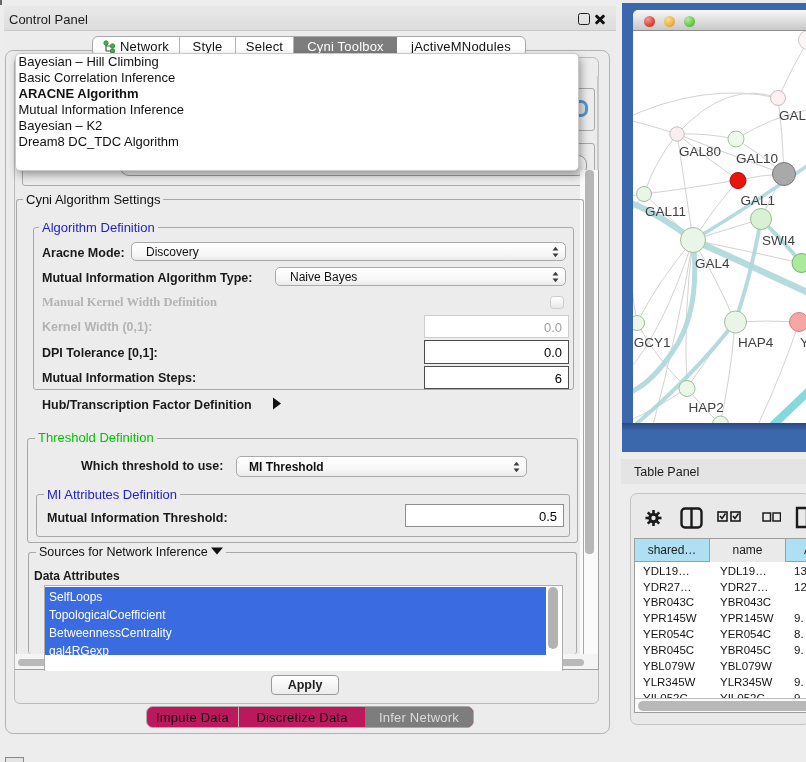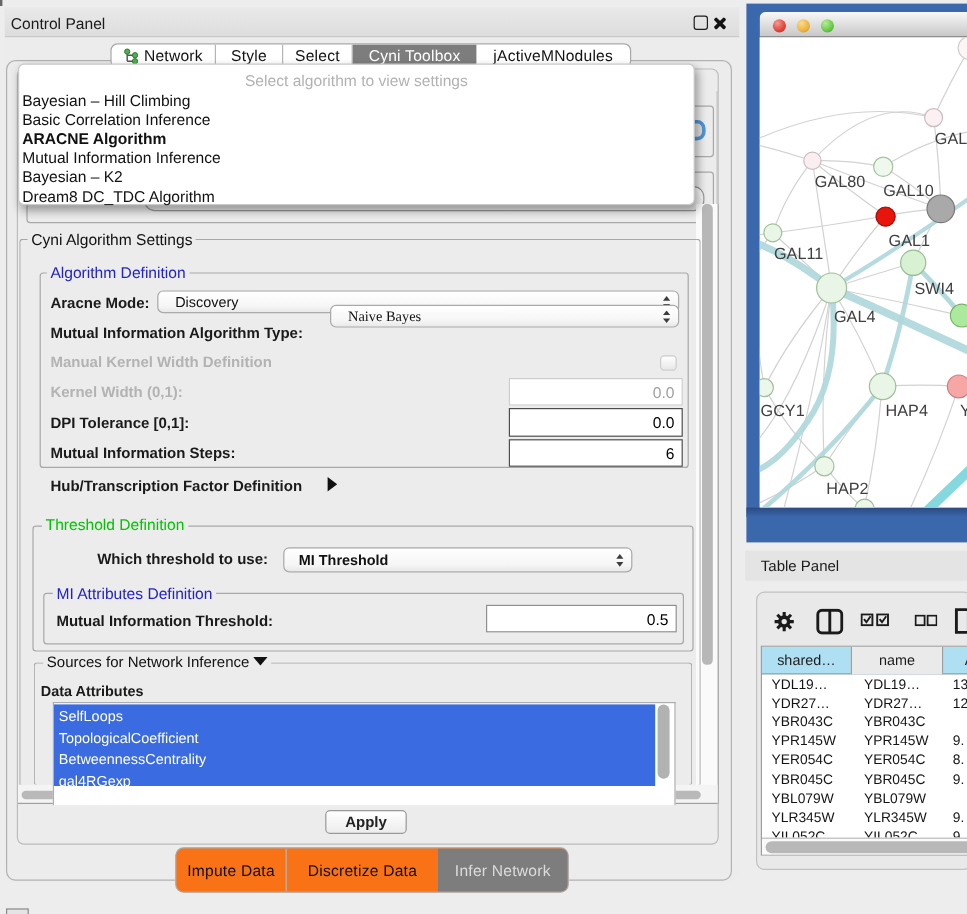--- a/index.html
+++ b/index.html
@@ -69,29 +69,29 @@
 <div class="lbl" style="left:42px;top:246px;">Aracne Mode:</div>
 <div class="combo" style="left:131px;top:242px;width:435px;height:19px;">
     <span class="tx">Discovery</span>
   <svg class="spin" viewBox="0 0 8 12">
       <path d="M4 0 L7.4 4.4 L0.6 4.4 Z" fill="#3c3c3c"></path>
       <path d="M4 12 L7.4 7.6 L0.6 7.6 Z" fill="#3c3c3c"></path>
     </svg>
 </div>
 
 <div class="lbl" style="left:42px;top:271px;">Mutual Information Algorithm Type:</div>
-<div class="combo" style="left:275px;top:254px;width:291px;height:19px;font-family:Liberation Serif, serif;">
+<div class="combo" style="left:275px;top:267px;width:291px;height:19px;">
     <span class="tx">Naive Bayes</span>
   <svg class="spin" viewBox="0 0 8 12">
       <path d="M4 0 L7.4 4.4 L0.6 4.4 Z" fill="#3c3c3c"></path>
       <path d="M4 12 L7.4 7.6 L0.6 7.6 Z" fill="#3c3c3c"></path>
     </svg>
 </div>
 
-<div class="lbl" style="left:42px;top:295px;color:#b3b3b3;">Manual Kernel Width Definition</div>
+<div class="lbl" style="left:42px;top:295px;color:#b3b3b3;font-family:Liberation Serif, serif;">Manual Kernel Width Definition</div>
 <div class="abs" style="left:550px;top:296px;width:14px;height:13px;border:1px solid #cdcdcd;border-radius:3.5px;background:linear-gradient(#ffffff,#e7e7e7);"></div>
 
 <div class="lbl" style="left:42px;top:320px;color:#b3b3b3;">Kernel Width (0,1):</div>
 <div class="field" style="left:424px;top:315px;width:145px;height:23px;border:1px solid #cdcdcd;color:#a0a0a0;">
     <span>0.0</span>
   </div>
 
 <div class="lbl" style="left:42px;top:346px;">DPI Tolerance [0,1]:</div>
 <div class="field" style="left:424px;top:340px;width:145px;height:24px;border:1.5px solid #4d4d4d;color:#000;">
     <span>0.0</span>
@@ -134,28 +134,27 @@
 <div class="lbl" style="left:34px;top:569px;font-size:12px;">Data Attributes</div>
 
 <div class="abs" style="left:44px;top:585px;width:519px;height:86px;background:#fff;border:1px solid #adadad;border-bottom:none;overflow:hidden;">
   <div class="abs" style="left:0;top:1px;width:501px;height:68px;background:#3b6be0;"></div>
   <div class="abs" style="left:4px;top:2px;font-size:12px;line-height:18.1px;color:#fff;">SelfLoops<br>TopologicalCoefficient<br>BetweennessCentrality<br>gal4RGexp</div>
   <div class="abs" style="left:503px;top:1px;width:10px;height:62px;background:#b2b2b2;border-radius:5px;"></div>
 </div>
 
 <div class="abs" style="left:271px;top:675px;width:68px;height:20px;border:1px solid #9a9a9a;border-radius:4px;background:linear-gradient(#ffffff,#ececec);font-size:12.5px;font-weight:bold;color:#222;text-align:center;line-height:18px;">Apply</div>
 
-<div class="abs" style="left:146px;top:706px;height:38px;display:flex;border:1px solid #a9a9a9;border-radius:7px;overflow:hidden;background:#f97316;font-size:13px;letter-spacing:0.2px;color:#111;">
+<div class="abs" style="left:146px;top:706px;height:22px;display:flex;border:1px solid #a9a9a9;border-radius:7px;overflow:hidden;background:#be185d;font-size:13px;letter-spacing:0.2px;color:#111;">
   <div style="width:92px;display:flex;align-items:center;justify-content:center;border-right:1px solid #b5b5b5;">Impute Data</div>
   <div style="width:126px;display:flex;align-items:center;justify-content:center;">Discretize Data</div>
   <div style="width:108px;display:flex;align-items:center;justify-content:center;background:#7d7d7d;color:#dcdcdc;">Infer Network</div>
 </div>
 
 <div class="abs" style="left:15px;top:53px;width:564px;height:118px;background:#fff;border:1px solid #c9c9c9;border-radius:5px;box-shadow:2px 4px 8px rgba(0,0,0,0.36);">
-  <div style="margin-top:6px;height:16px;text-align:center;font-size:13px;color:#b2b2b2;">Select algorithm to view settings</div>
   <div style="padding-left:2.5px;font-size:13px;color:#111;line-height:16.1px;">
     Bayesian – Hill Climbing<br>
     Basic Correlation Inference<br>
     <b>ARACNE Algorithm</b><br>
     Mutual Information Inference<br>
     Bayesian – K2<br>
     Dream8 DC_TDC Algorithm
   </div>
 </div>
 

